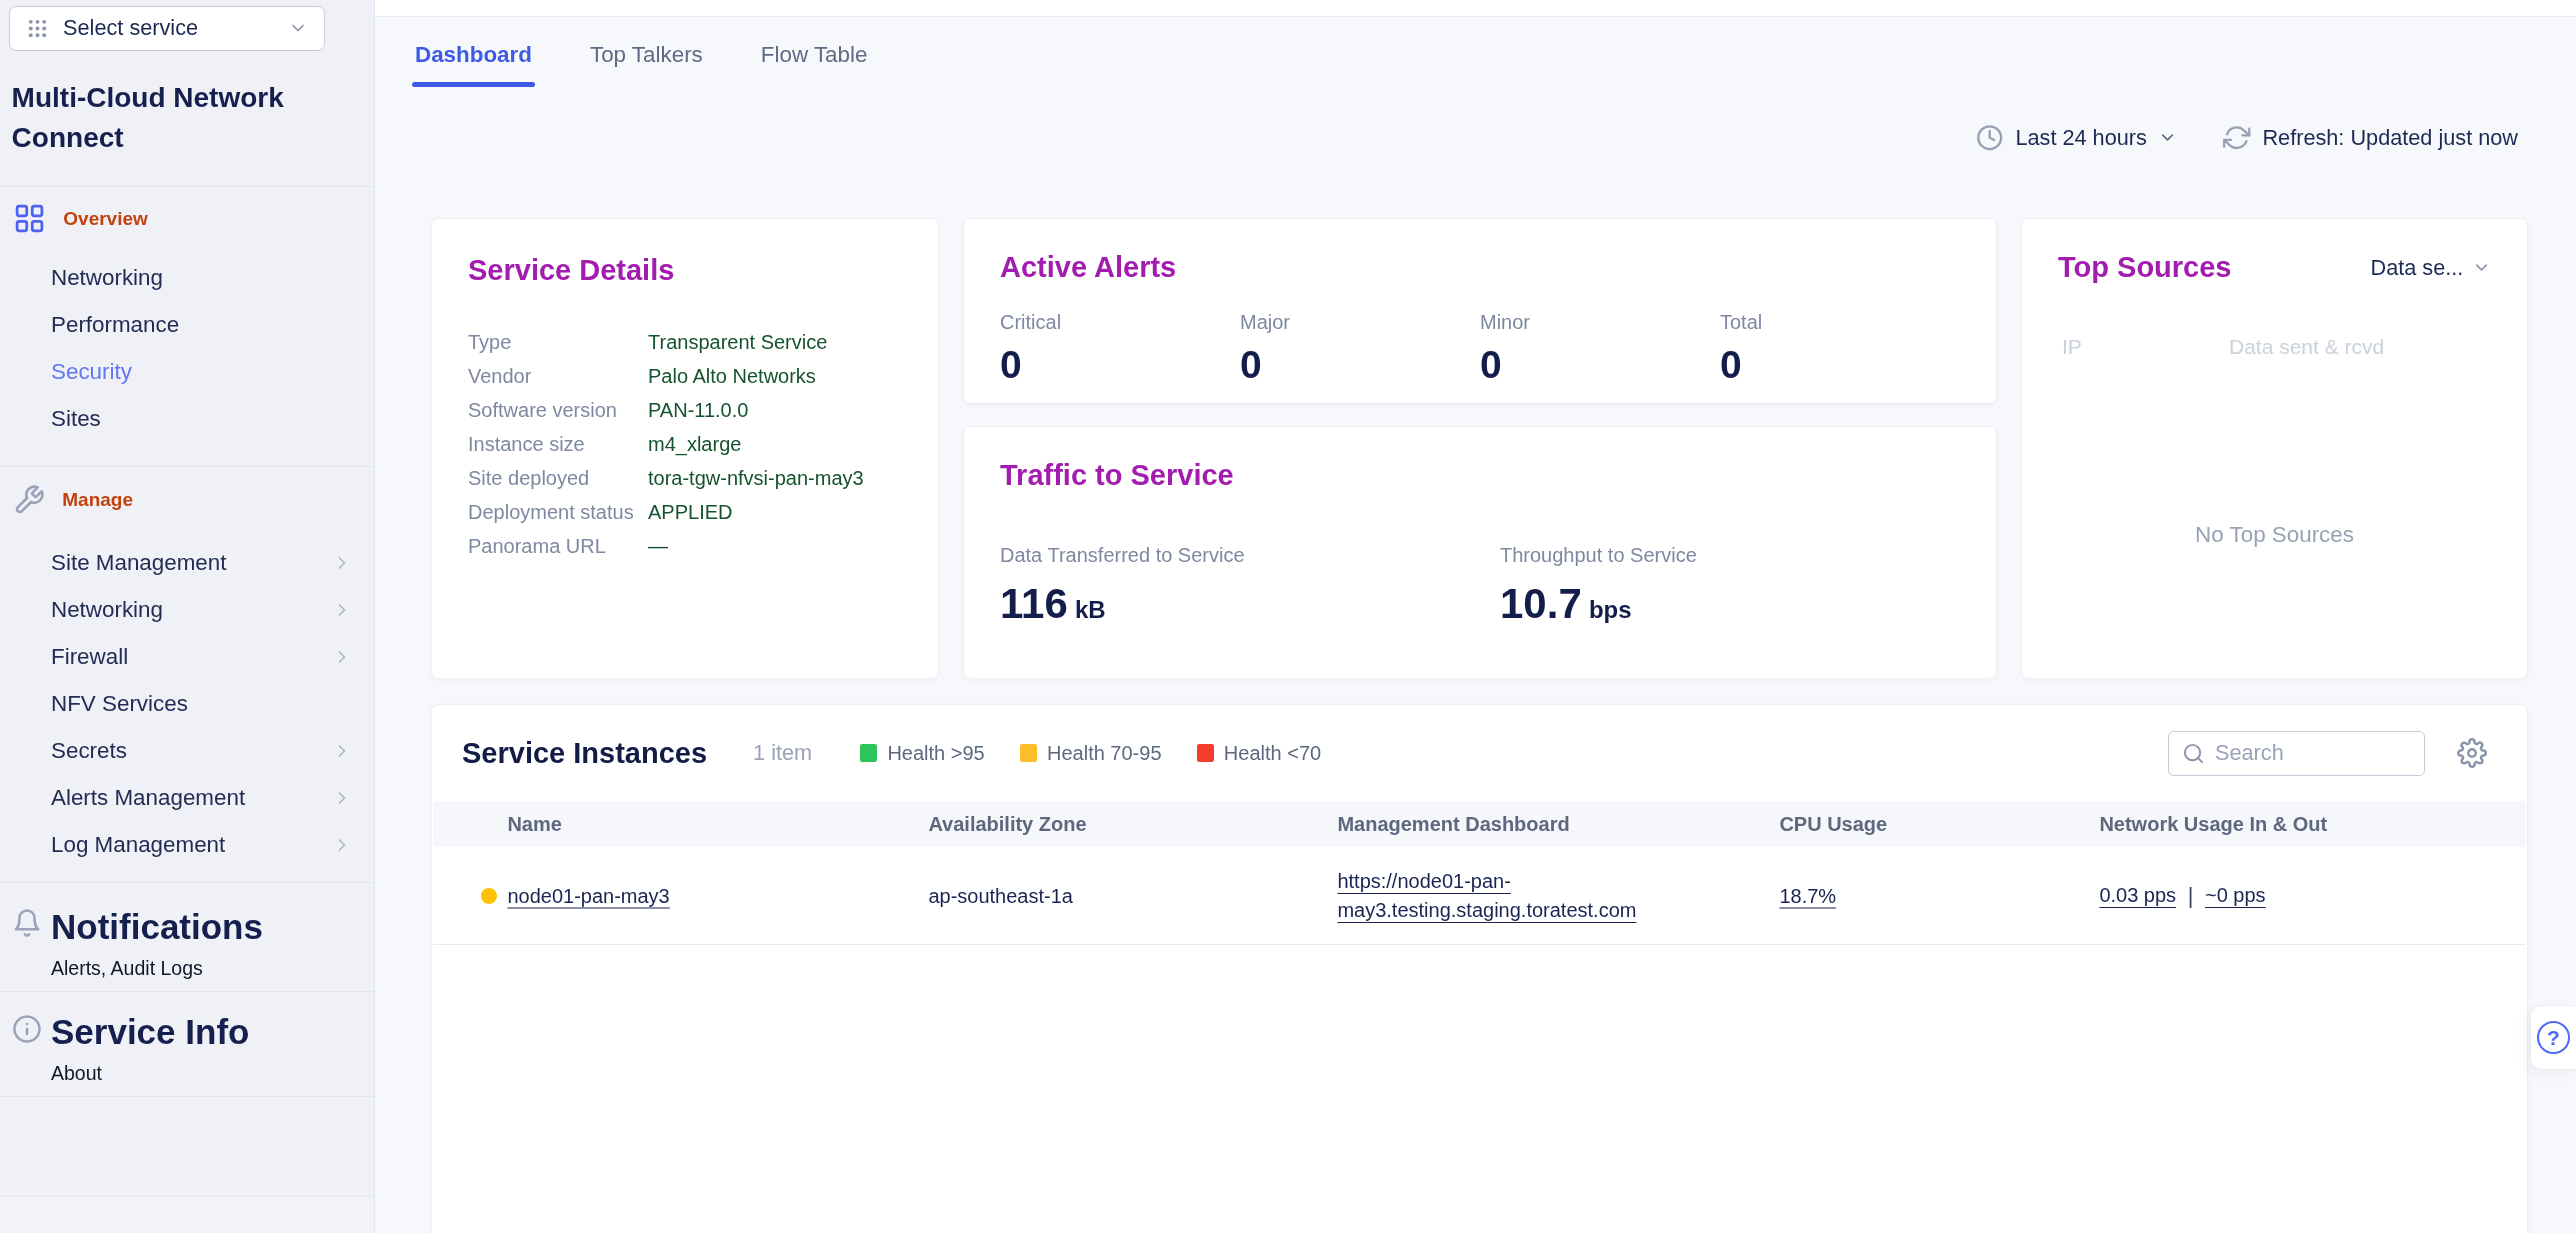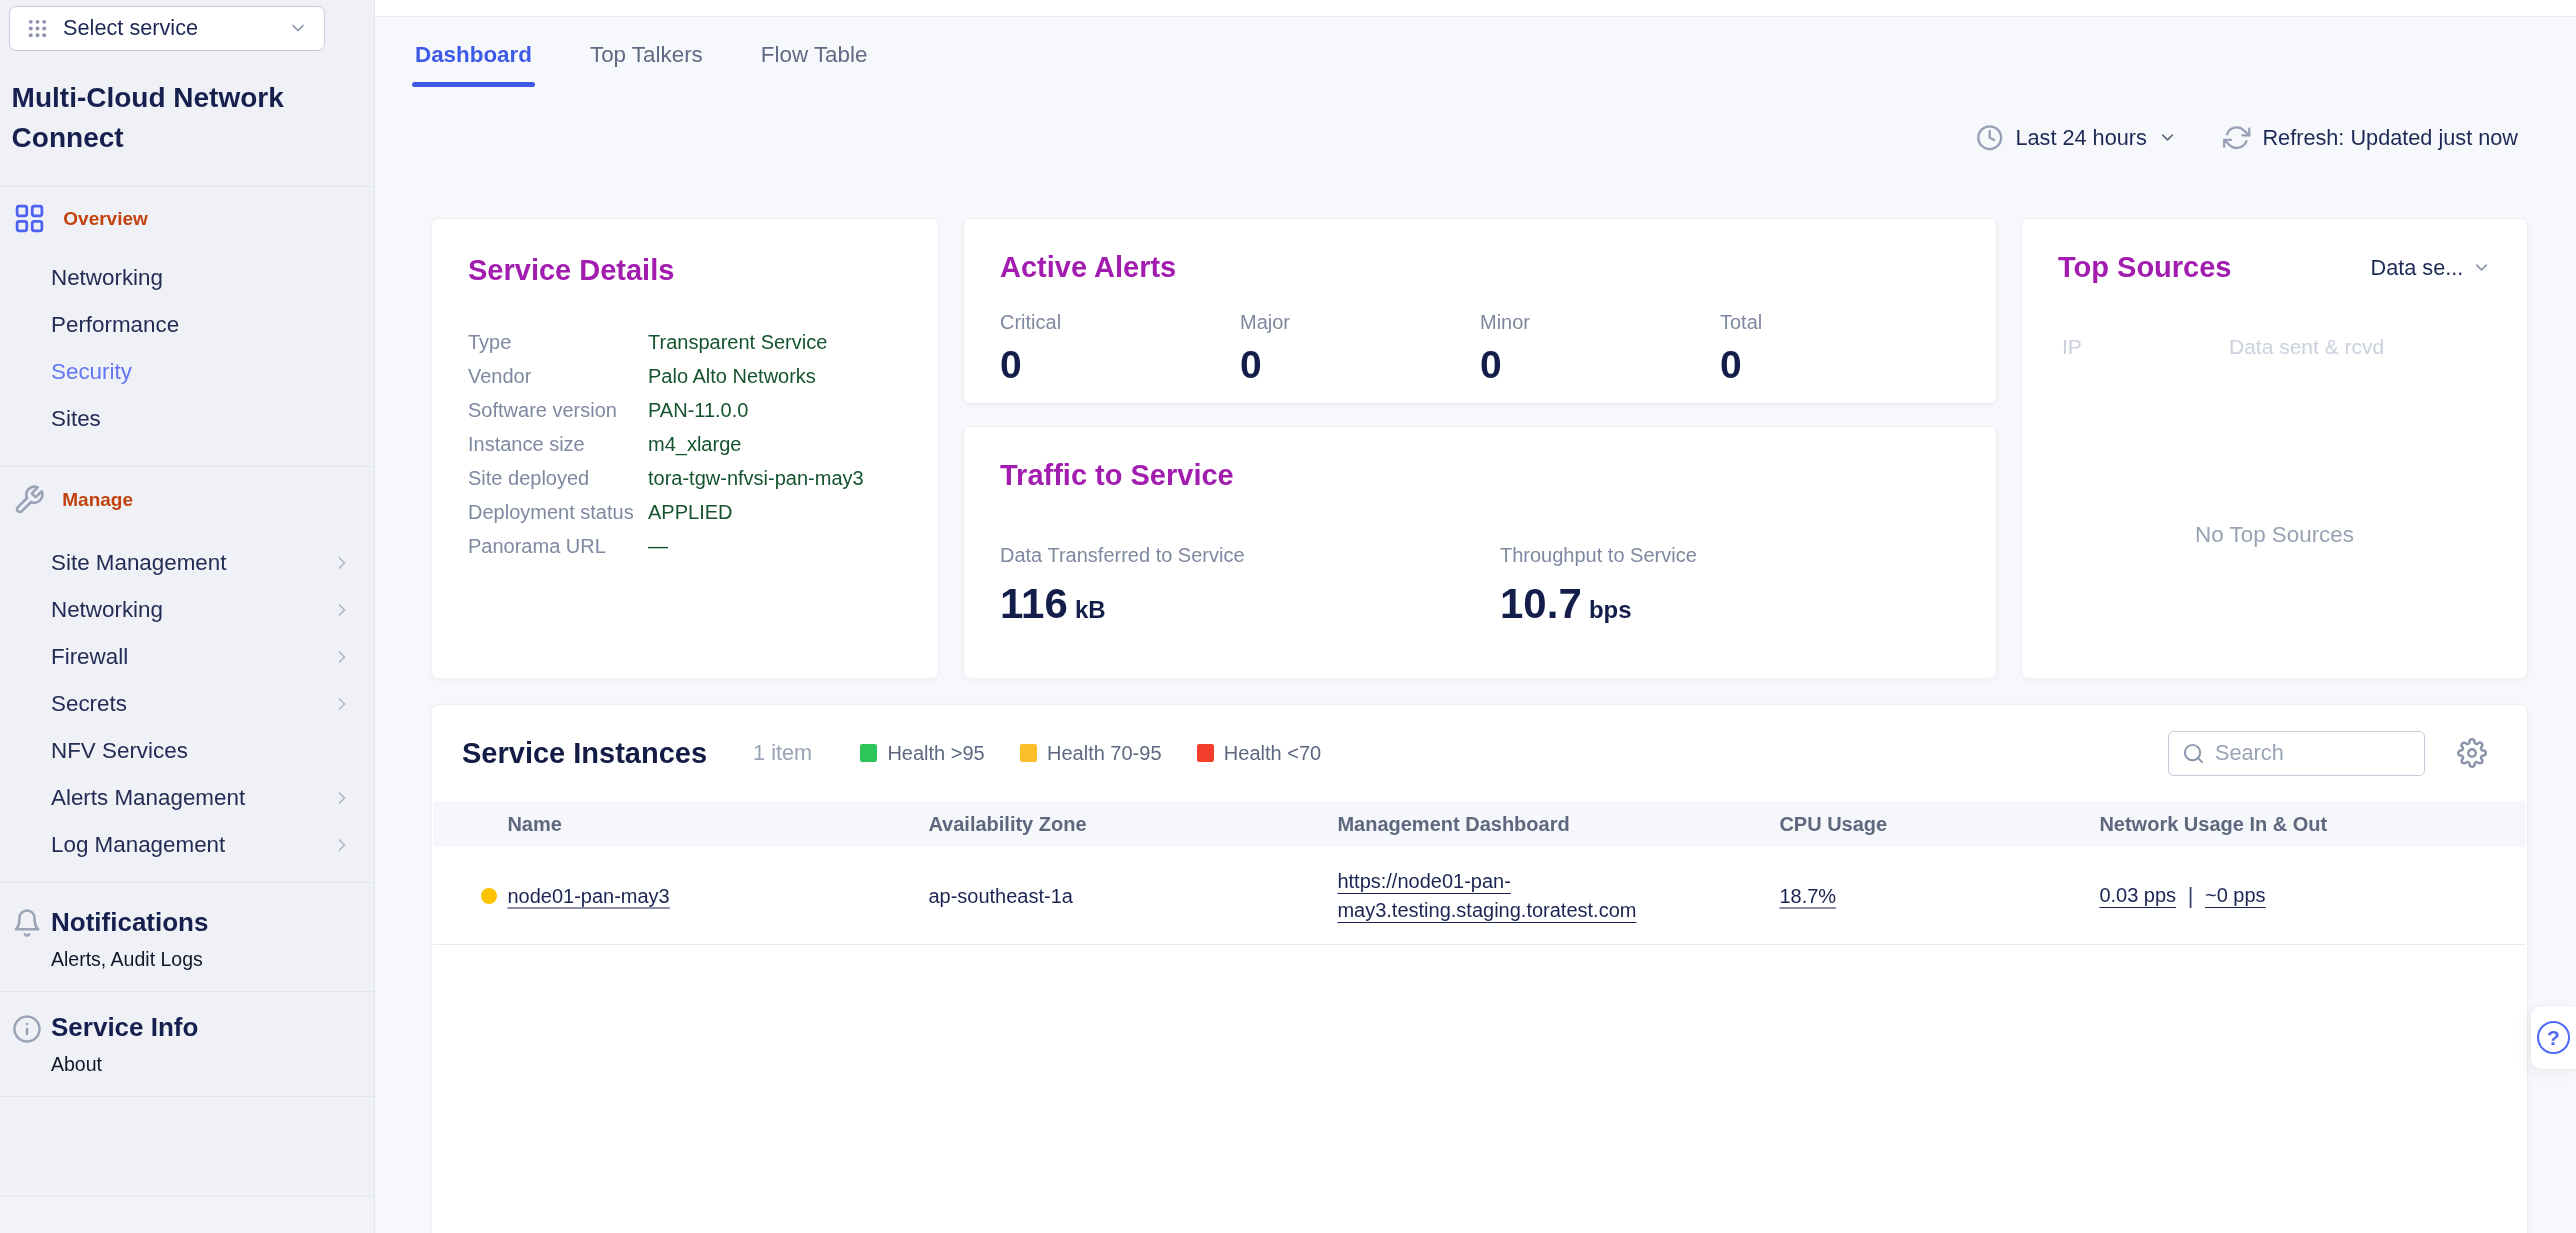--- a/index.html
+++ b/index.html
@@ -19,21 +19,21 @@
   .divider { position:absolute; left:0; width:374px; height:0; border-top:1.4px solid #e2e6ee; }
   .sec-head { position:absolute; left:13px; display:flex; align-items:center; gap:17.3px; }
   .sec-head .t { font-size:19px; font-weight:700; color:#c2410c; }
   .nav-list { position:absolute; left:0; width:374px; }
   .nav-item { height:47px; line-height:47px; padding-left:51px; padding-right:21.7px;
     font-size:22.4px; color:#232c54; display:flex; align-items:center; cursor:pointer; }
   .nav-item .txt { flex:1; }
   .nav-item.active .txt { color:#6076f4; }
   .nav-item svg { opacity:.75; }
   .sub-block { position:absolute; left:51px; }
-  .sub-block .bt { font-size:26px; font-weight:700; color:#16204e; }
+  .sub-block .bt { font-size:35px; font-weight:700; color:#16204e; }
   .sub-block .bs { font-size:19.5px; color:#0f172a; margin-top:10px; }
   .blk-icon { position:absolute; left:11.6px; color:#9aa3b8; }
   .side-foot { position:absolute; left:0; bottom:0; width:374px; height:36px; background:#f2f4f8; }
 
   
   #main { position:absolute; left:375px; top:0; width:2201px; height:1233px; background:#f7f8fb; }
   .topstrip { position:absolute; left:0; top:0; width:2201px; height:17.3px;
     background:#ffffff; border-bottom:1.4px solid #e9edf3; }
   .tabs { position:absolute; left:40px; top:42px; display:flex; gap:58px; }
   .tab { font-size:22.4px; color:#5f6b85; padding-bottom:19px; position:relative; cursor:pointer; }
@@ -202,27 +202,27 @@
             <polyline points="9 6 15 12 9 18"></polyline>
           </svg>
       </div>
       <div class="nav-item">
         <span class="txt">Firewall</span>
         <svg width="20" height="20" viewBox="0 0 24 24" fill="none" stroke="#9aa3b8" stroke-width="2" stroke-linecap="round" stroke-linejoin="round">
             <polyline points="9 6 15 12 9 18"></polyline>
           </svg>
       </div>
       <div class="nav-item">
+        <span class="txt">NFV Services</span>
+      </div>
+      <div class="nav-item">
         <span class="txt">Secrets</span>
         <svg width="20" height="20" viewBox="0 0 24 24" fill="none" stroke="#9aa3b8" stroke-width="2" stroke-linecap="round" stroke-linejoin="round">
             <polyline points="9 6 15 12 9 18"></polyline>
           </svg>
-      </div>
-      <div class="nav-item">
-        <span class="txt">NFV Services</span>
       </div>
       <div class="nav-item">
         <span class="txt">Alerts Management</span>
         <svg width="20" height="20" viewBox="0 0 24 24" fill="none" stroke="#9aa3b8" stroke-width="2" stroke-linecap="round" stroke-linejoin="round">
             <polyline points="9 6 15 12 9 18"></polyline>
           </svg>
       </div>
       <div class="nav-item">
         <span class="txt">Log Management</span>
         <svg width="20" height="20" viewBox="0 0 24 24" fill="none" stroke="#9aa3b8" stroke-width="2" stroke-linecap="round" stroke-linejoin="round">

